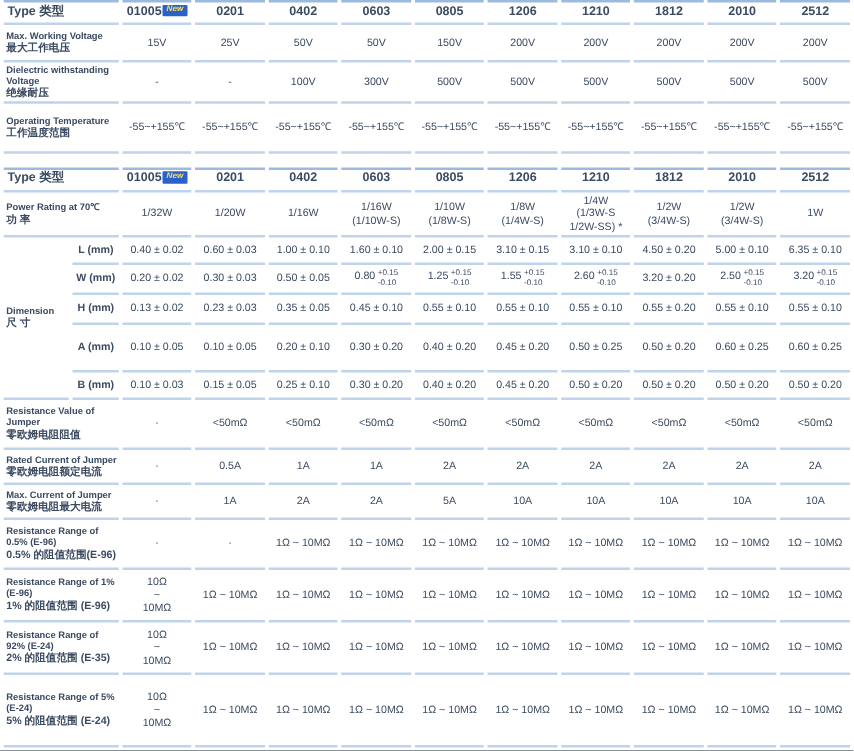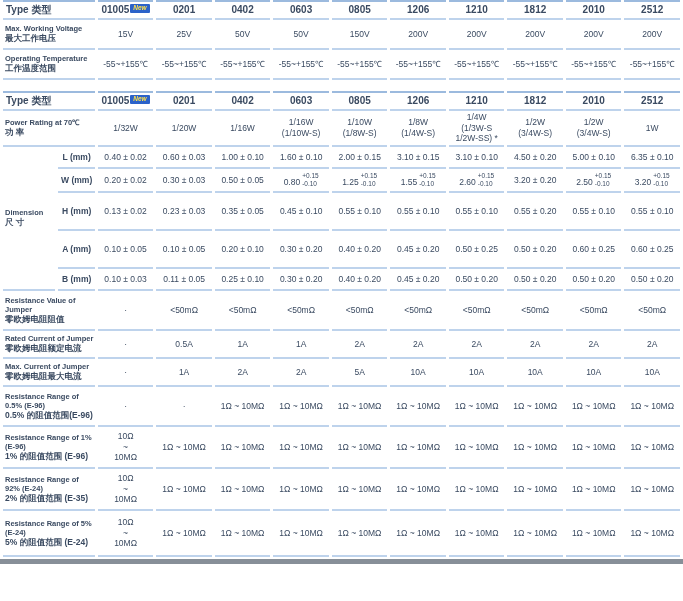--- a/index.html
+++ b/index.html
@@ -20,51 +20,51 @@
   }
   th{border-top:2px solid #9cbade;font-weight:bold;font-size:10px;}
   th.type-label{text-align:left;padding-left:3px;}
   td.row-label{
     text-align:left;padding-left:2px;font-weight:bold;white-space:normal;
   }
   .lab-en{font-size:7.5px;line-height:1.2;}
   .lab-zh{font-size:8.5px;line-height:1.25;}
   td.sub-label{font-weight:bold;font-size:8.5px;}
   td.dim-group{border-bottom:2px solid #bed3ec;text-align:left;padding-left:2px;font-weight:bold;}
-  .tolwrap{display:inline-flex;align-items:flex-end;}
+  .tolwrap{display:inline-flex;align-items:flex-start;}
   .tol{
     display:inline-flex;flex-direction:column;margin-left:2px;
     font-size:6.5px;line-height:1.15;text-align:left;font-weight:normal;
   }
   .new-badge{
     display:inline-block;background:#2b62c9;color:#ffe14d;
     font-style:italic;font-weight:bold;font-size:6.5px;
     padding:0px 3px 1px 3px;border-radius:1px;vertical-align:top;margin-left:1px;
   }
   
   #t1 tr:nth-child(1){height:20px;}
   #t1 tr:nth-child(2){height:30px;}
   #t1 tr:nth-child(3){height:30px;}
   #t1 tr:nth-child(4){height:40px;}
   #t1 tr:nth-child(5){height:26px;}
   
   #t2 tr:nth-child(1){height:20px;}
   #t2 tr:nth-child(2){height:26px;}
   #t2 tr:nth-child(3){height:22px;}
   #t2 tr:nth-child(4){height:24px;}
-  #t2 tr:nth-child(5){height:38px;}
+  #t2 tr:nth-child(5){height:24px;}
   #t2 tr:nth-child(6){height:38px;}
   #t2 tr:nth-child(7){height:22px;}
   #t2 tr:nth-child(8){height:40px;}
   #t2 tr:nth-child(9){height:28px;}
   #t2 tr:nth-child(10){height:28px;}
   #t2 tr:nth-child(11){height:40px;}
   #t2 tr:nth-child(12){height:42px;}
   #t2 tr:nth-child(13){height:42px;}
-  #t2 tr:nth-child(14){height:46px;}
+  #t2 tr:nth-child(14){height:58px;}
   .bottom-bar{height:5px;background:#878f98;margin-top:2px;}
 </style>
 </head>
 <body>
 
 <table id="t1">
   <colgroup>
     <col style="width:52px">
       <col style="width:36px">
     <col span="10" style="width:55px">
@@ -94,20 +94,36 @@
         <td>50V</td>
         <td>150V</td>
         <td>200V</td>
         <td>200V</td>
         <td>200V</td>
         <td>200V</td>
         <td>200V</td>
       </tr>
       <tr>
         <td class="row-label" colspan="2">
+          <div class="lab-en">Dielectric withstanding Voltage</div>
+          <div class="lab-zh">绝缘耐压</div>
+        </td>
+        <td>-</td>
+        <td>-</td>
+        <td>100V</td>
+        <td>300V</td>
+        <td>500V</td>
+        <td>500V</td>
+        <td>500V</td>
+        <td>500V</td>
+        <td>500V</td>
+        <td>500V</td>
+      </tr>
+      <tr>
+        <td class="row-label" colspan="2">
           <div class="lab-en">Operating Temperature</div>
           <div class="lab-zh">工作温度范围</div>
         </td>
         <td>-55~+155℃</td>
         <td>-55~+155℃</td>
         <td>-55~+155℃</td>
         <td>-55~+155℃</td>
         <td>-55~+155℃</td>
         <td>-55~+155℃</td>
         <td>-55~+155℃</td>
@@ -203,21 +219,21 @@
         <td>0.40 ± 0.20</td>
         <td>0.45 ± 0.20</td>
         <td>0.50 ± 0.25</td>
         <td>0.50 ± 0.20</td>
         <td>0.60 ± 0.25</td>
         <td>0.60 ± 0.25</td>
       </tr>
       <tr>
         <td class="sub-label">B (mm)</td>
         <td>0.10 ± 0.03</td>
-        <td>0.11 ± 0.05</td>
+        <td>0.15 ± 0.05</td>
         <td>0.25 ± 0.10</td>
         <td>0.30 ± 0.20</td>
         <td>0.40 ± 0.20</td>
         <td>0.45 ± 0.20</td>
         <td>0.50 ± 0.20</td>
         <td>0.50 ± 0.20</td>
         <td>0.50 ± 0.20</td>
         <td>0.50 ± 0.20</td>
       </tr>
       <tr>

